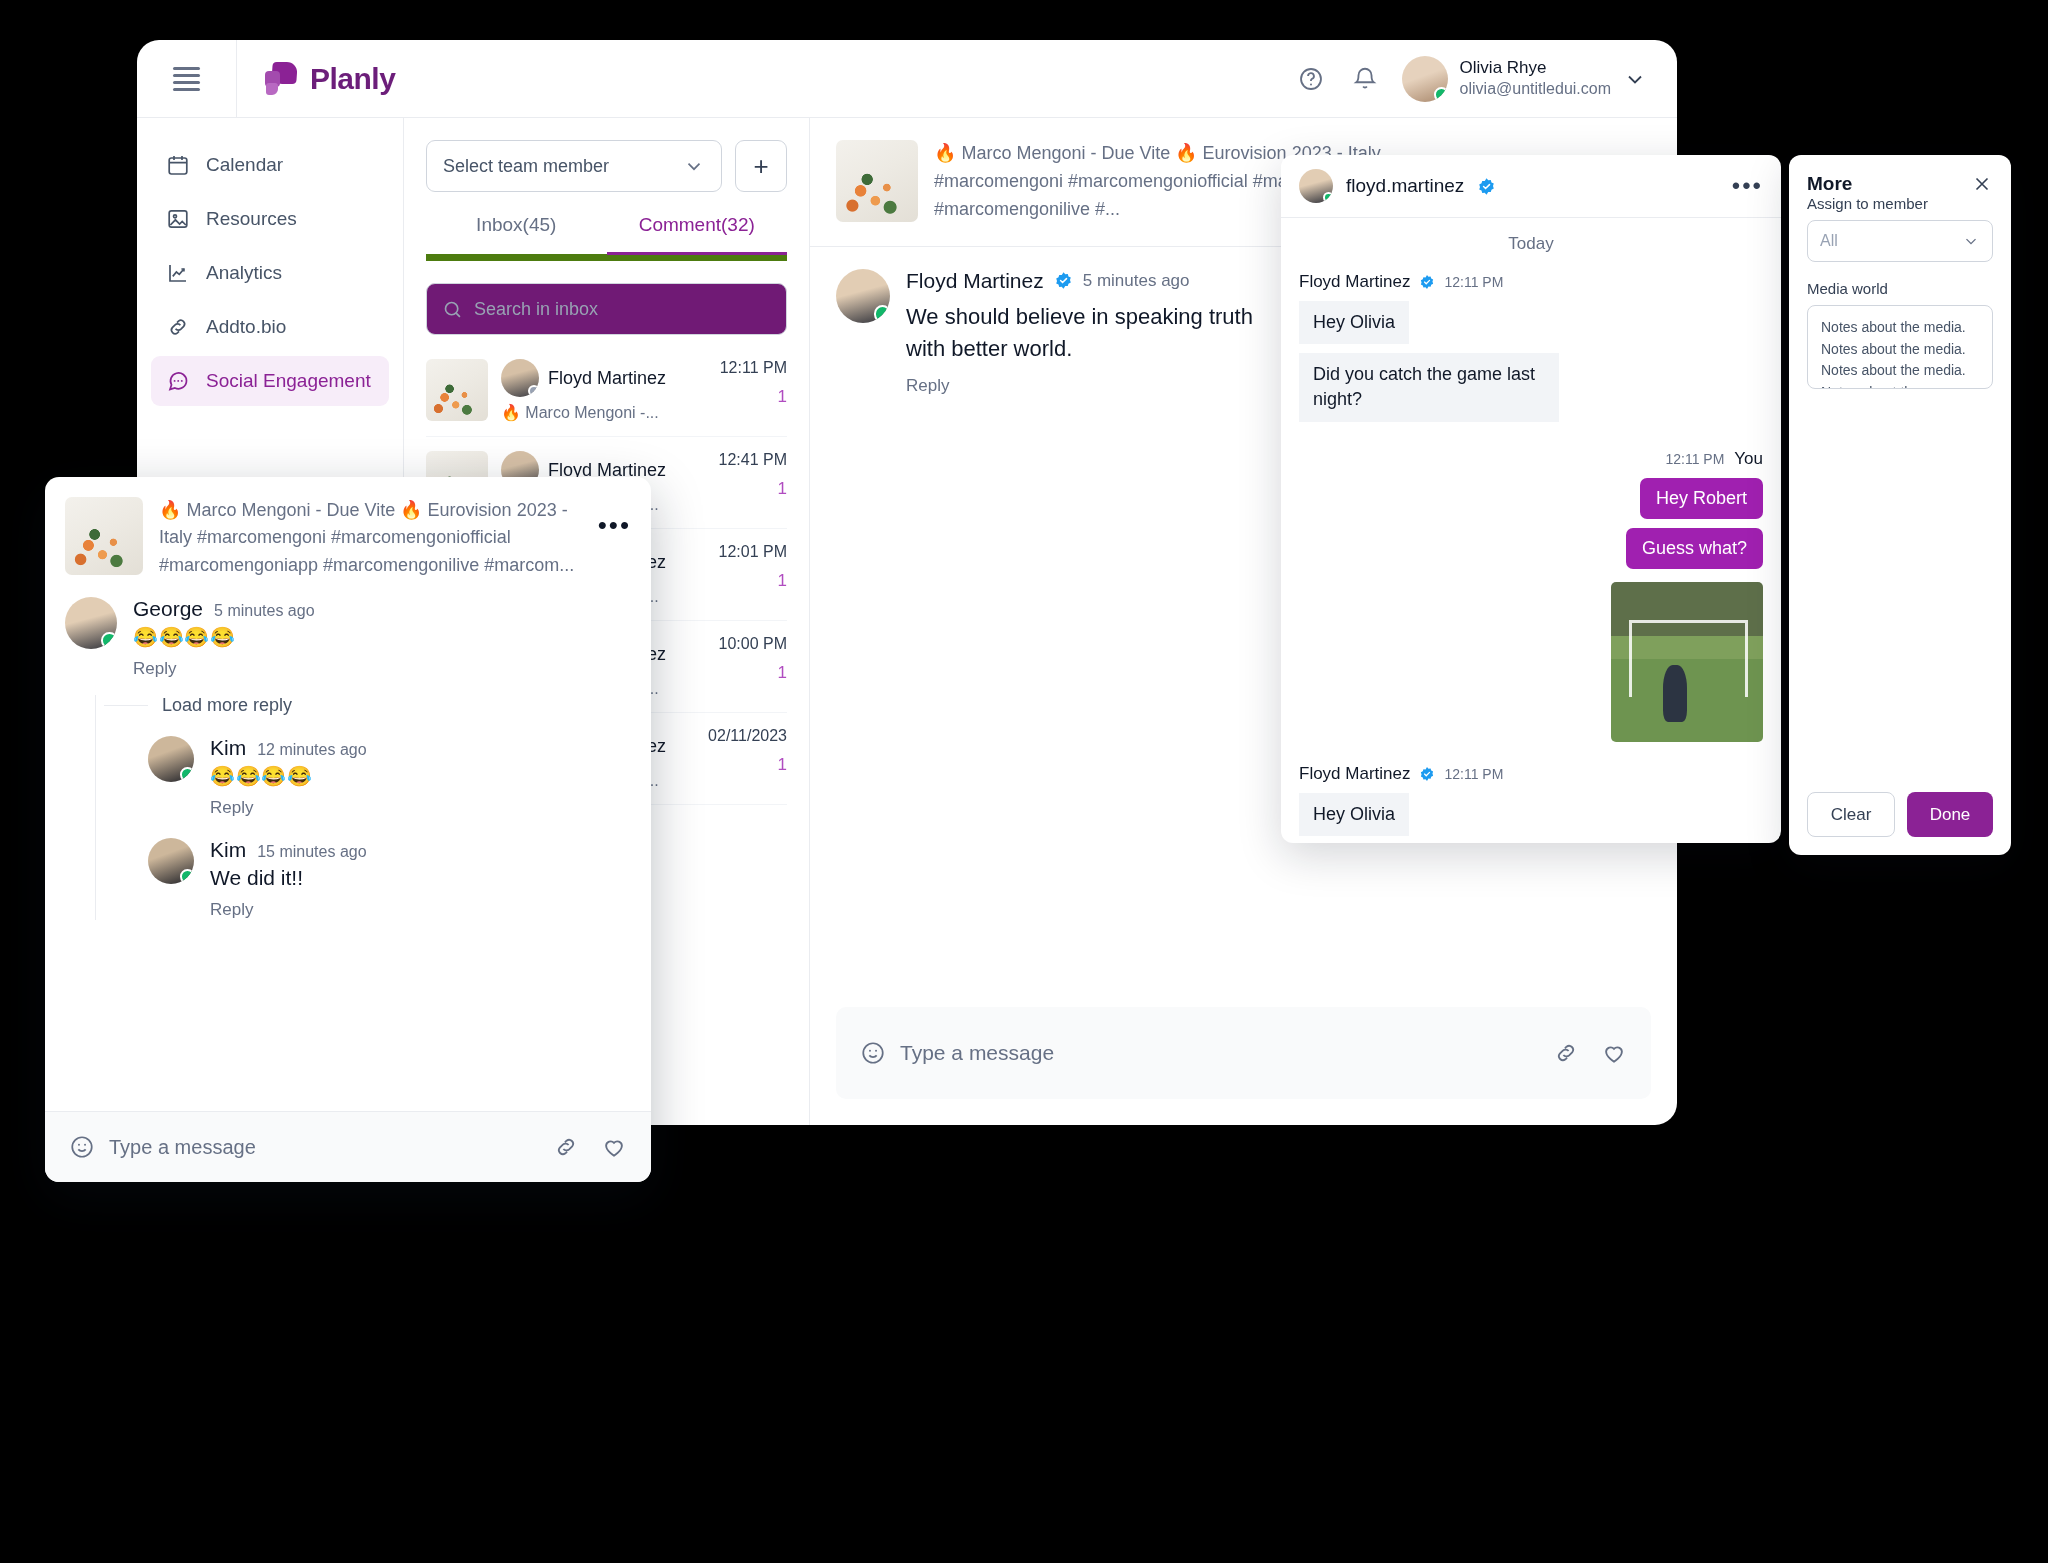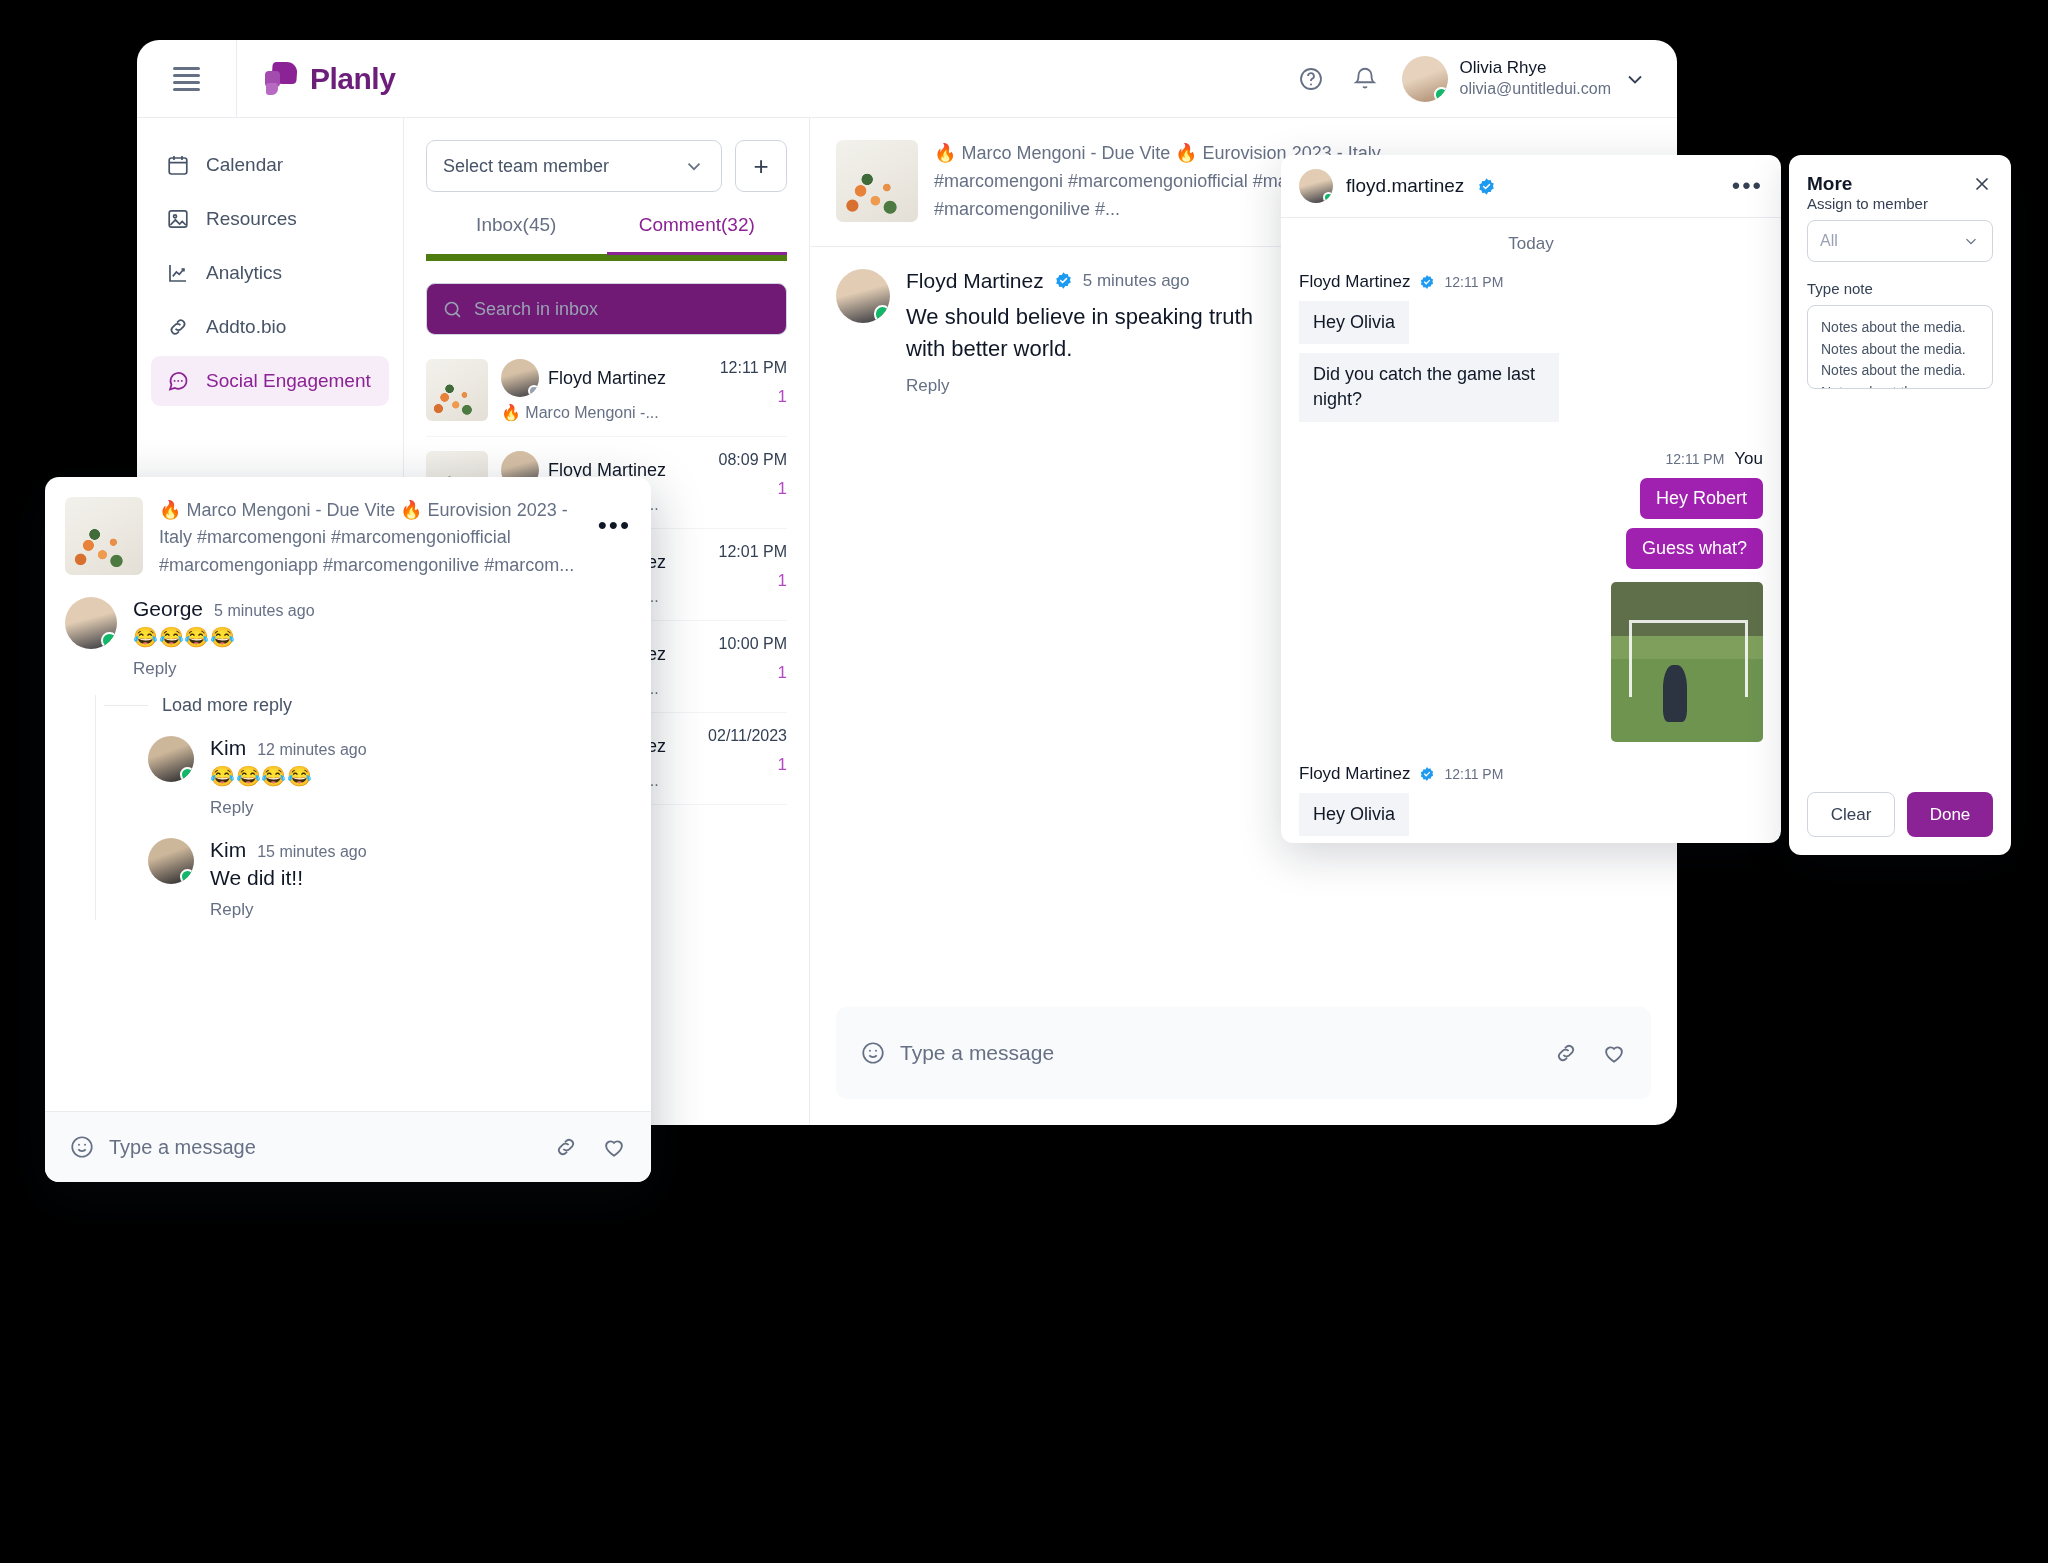--- a/index.html
+++ b/index.html
@@ -402,21 +402,21 @@
           <div class="inbox-row">
             <div class="thumb img-food"></div>
             <div class="row-mid">
               <div class="row-top">
                 <div class="avatar face m1" style="width:38px;height:38px"></div>
                 <div class="row-name">Floyd Martinez</div>
               </div>
               <div class="row-snippet">🔥 Marco Mengoni -...</div>
             </div>
             <div class="row-right">
-              <div class="row-time">08:09 PM</div>
+              <div class="row-time">12:41 PM</div>
               <div class="row-badge">1</div>
             </div>
           </div>
           <div class="inbox-row">
             <div class="thumb img-food"></div>
             <div class="row-mid">
               <div class="row-top">
                 <div class="avatar face m1" style="width:38px;height:38px"></div>
                 <div class="row-name">Floyd Martinez</div>
               </div>
@@ -567,21 +567,21 @@
     </div>
 
     <div class="field-label">Assign to member</div>
     <div class="field-select">
       <span>All</span>
       <svg width="18" height="18" viewBox="0 0 24 24" fill="none" stroke="#667085" stroke-width="1.8">
           <path d="M6 9.5 12 15.5l6-6"></path>
         </svg>
     </div>
 
-    <div class="field-label">Type note</div>
+    <div class="field-label">Media world</div>
     <div class="note-box">Notes about the media. Notes about the media. Notes about the media. Notes about the...</div>
 
     <div class="more-foot">
       <div class="btn btn-clear">Clear</div>
       <div class="btn btn-done">Done</div>
     </div>
   </div>
 
   <div class="float-card">
     <div class="fc-head">

